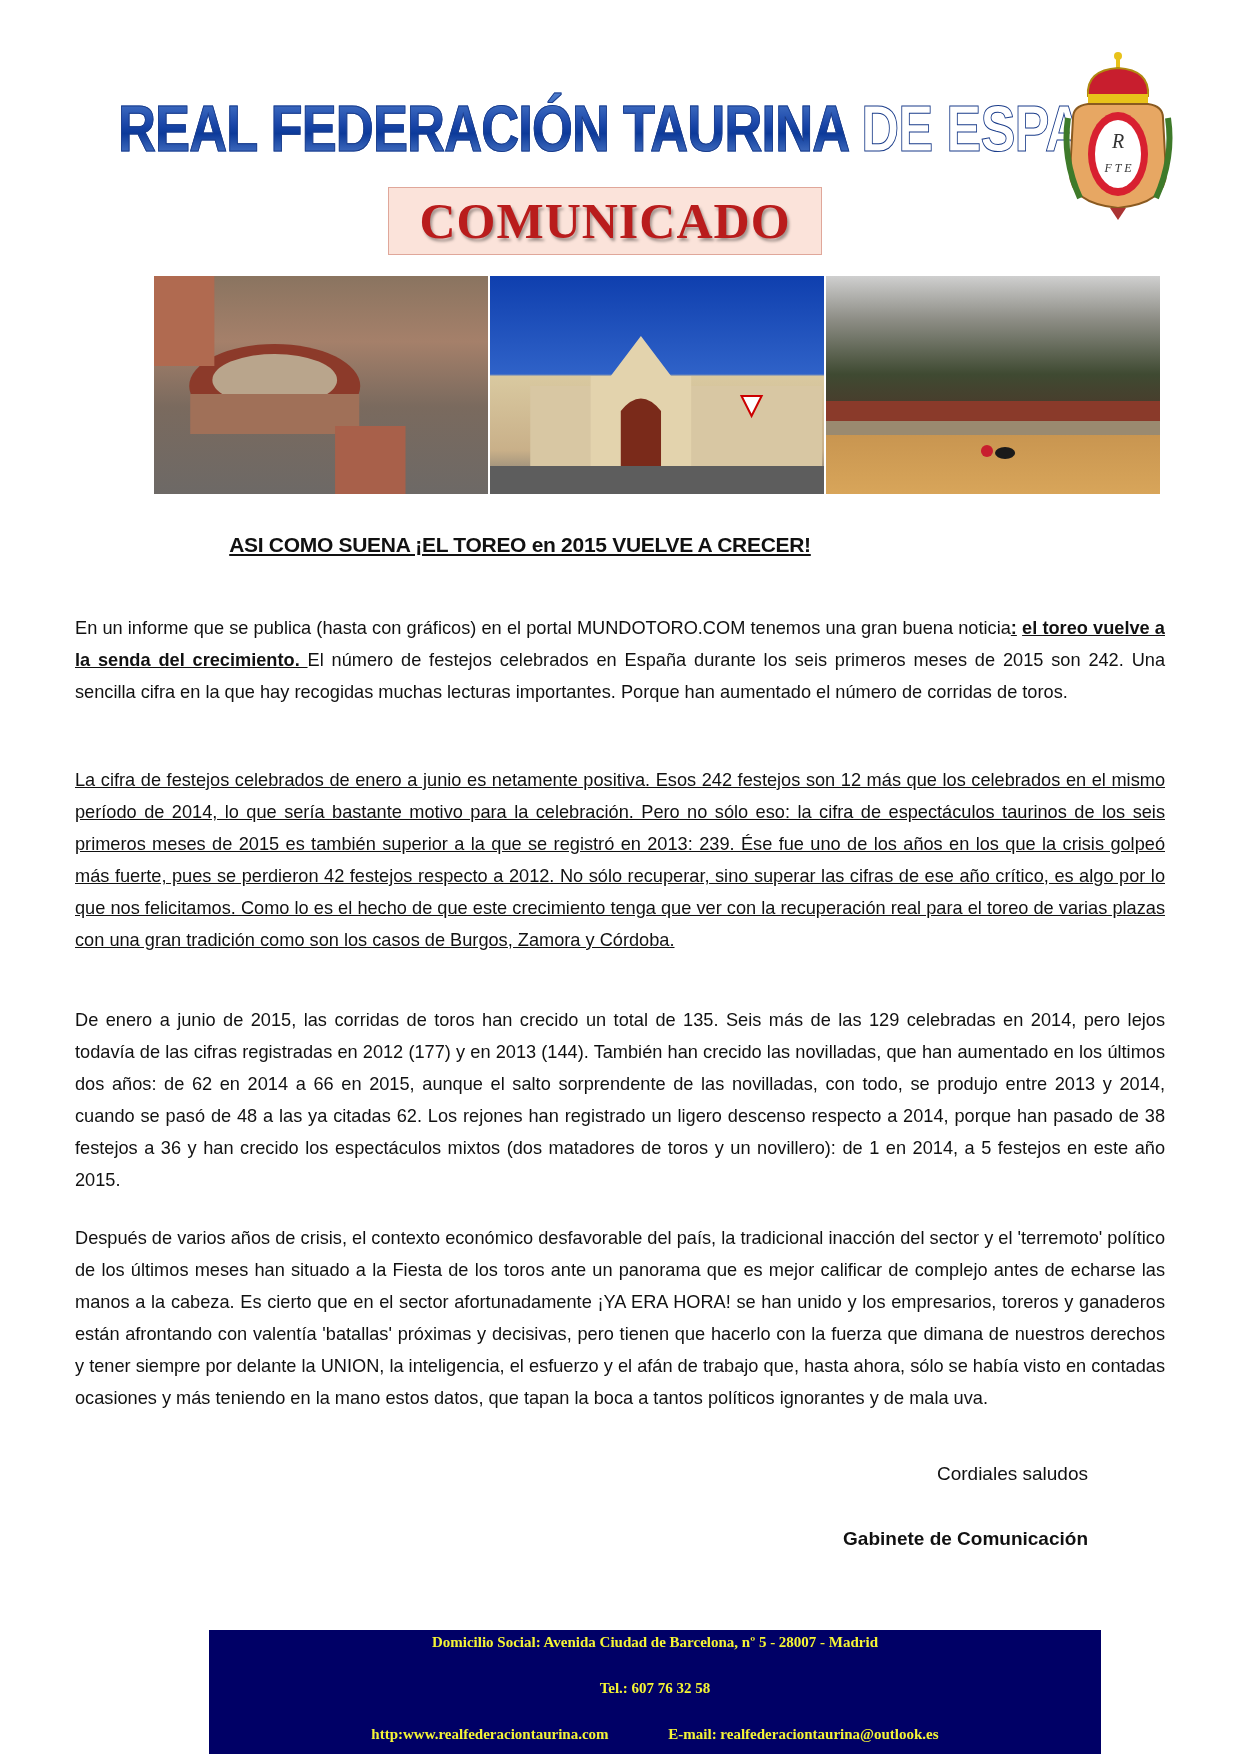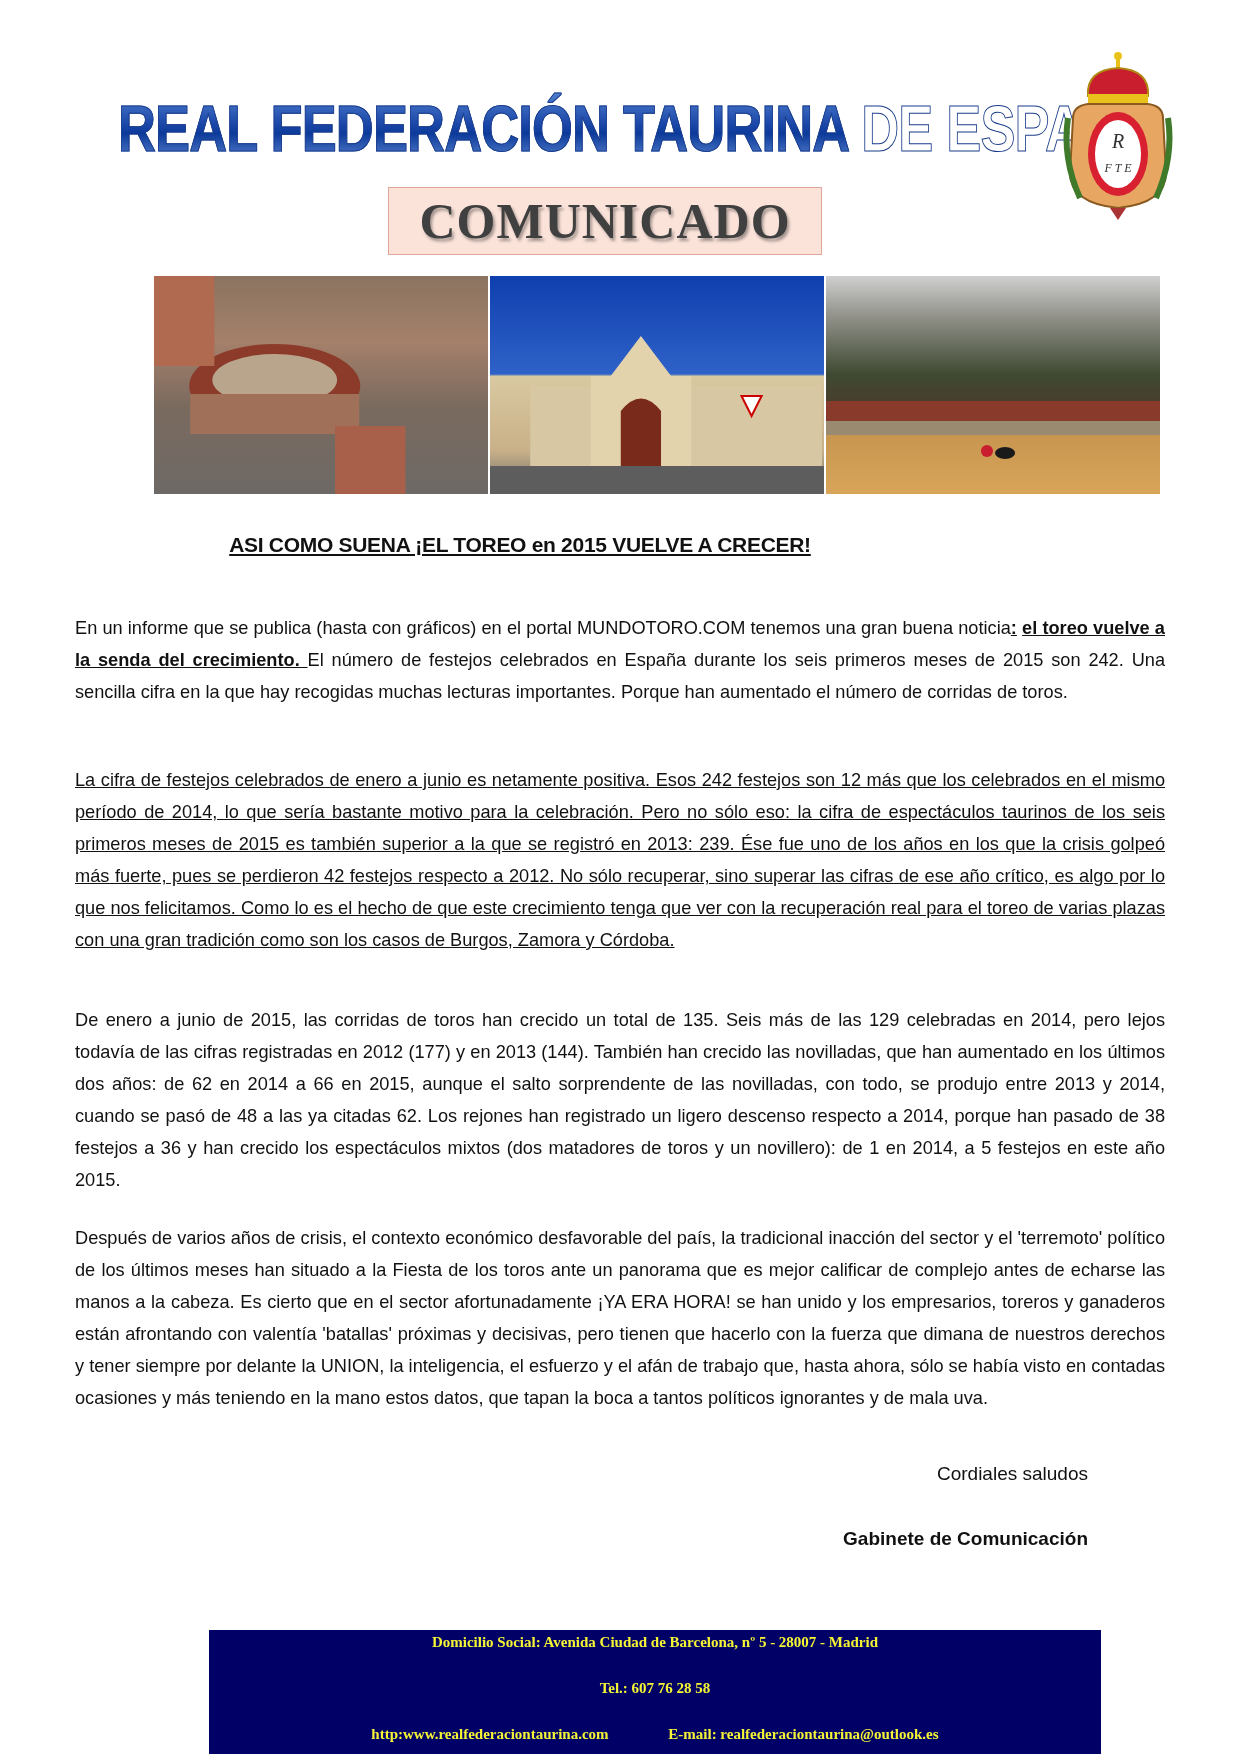--- a/index.html
+++ b/index.html
@@ -10,21 +10,21 @@
                  font-weight: bold; font-size: 64px; letter-spacing: -1px; line-height: 90px;
                  transform: scaleX(0.82); transform-origin: left center; white-space: nowrap;
                  color: #2a5cb8;
                  background: linear-gradient(#5f8fd8 0%, #1a46a8 45%, #0c3a9a 55%, #7aa3e6 100%);
                  -webkit-background-clip: text; background-clip: text; -webkit-text-fill-color: transparent;
                  -webkit-text-stroke: 1px #1a3c8a; }
     .comunicado-box { position: absolute; left: 388px; top: 187px; width: 434px; height: 68px;
                       background: #fbe3da; border: 1px solid #e0a79a; box-sizing: border-box;
                       text-align: center; }
     .comunicado-text { font-family: "Liberation Serif", serif; font-weight: bold; font-size: 50px;
-                       line-height: 66px; color: #404040; text-shadow: 2px 3px 3px rgba(0,0,0,0.35);
+                       line-height: 66px; color: #b91c1c; text-shadow: 2px 3px 3px rgba(0,0,0,0.35);
                        letter-spacing: 1px; }
     .crest { position: absolute; left: 1058px; top: 48px; width: 120px; height: 180px; }
     .photos { position: absolute; left: 154px; top: 276px; width: 1006px; height: 218px; display: flex; gap: 2px; }
     .photo { flex: 1; height: 100%; position: relative; overflow: hidden; }
     .photo-1 { background: linear-gradient(180deg, #8a7460 0%, #a5806a 30%, #7a6a5e 60%, #6d6966 100%); }
     .photo-2 { background: linear-gradient(180deg, #0f3fae 0%, #2f62c8 45%, #d9c9a0 46%, #c9b089 80%, #6b6b6b 100%); }
     .photo-3 { background: linear-gradient(180deg, #cfcfcf 0%, #8d8d85 20%, #3f4a32 45%, #4b3a2b 62%, #c89550 72%, #d8a55a 100%); }
     .headline { position: absolute; left: 0; width: 1040px; top: 533px; text-align: center;
                 font-weight: bold; font-size: 21px; text-decoration: underline; letter-spacing: -0.3px; }
     .body-text { position: absolute; left: 75px; width: 1090px; font-size: 18.2px; line-height: 32px;
@@ -106,18 +106,18 @@
 <p class="body-text p2" style="margin:0">La cifra de festejos celebrados de enero a junio es netamente positiva. Esos 242 festejos son 12 más que los celebrados en el mismo período de 2014, lo que sería bastante motivo para la celebración. Pero no sólo eso: la cifra de espectáculos taurinos de los seis primeros meses de 2015 es también superior a la que se registró en 2013: 239. Ése fue uno de los años en los que la crisis golpeó más fuerte, pues se perdieron 42 festejos respecto a 2012. No sólo recuperar, sino superar las cifras de ese año crítico, es algo por lo que nos felicitamos. Como lo es el hecho de que este crecimiento tenga que ver con la recuperación real para el toreo de varias plazas con una gran tradición como son los casos de Burgos, Zamora y Córdoba.</p>
 <p class="body-text p3" style="margin:0">De enero a junio de 2015, las corridas de toros han crecido un total de 135. Seis más de las 129 celebradas en 2014, pero lejos todavía de las cifras registradas en 2012 (177) y en 2013 (144). También  han crecido  las novilladas, que han aumentado en los últimos dos años: de 62 en 2014 a 66 en 2015, aunque el salto sorprendente de las novilladas, con todo, se produjo entre 2013 y 2014, cuando se pasó de 48 a las ya citadas 62. Los rejones han  registrado  un ligero descenso respecto a 2014, porque han pasado de 38 festejos a 36 y han crecido  los espectáculos mixtos (dos matadores de toros y un novillero): de  1 en 2014, a  5 festejos  en este año 2015.</p>
 <p class="body-text p4" style="margin:0">Después de varios años de crisis, el contexto económico desfavorable del país, la tradicional inacción del sector y el 'terremoto' político de los últimos meses han situado a la Fiesta de los toros ante un panorama que es mejor calificar de complejo antes de echarse las manos a la cabeza. Es cierto que  en el sector afortunadamente ¡YA ERA HORA!  se han unido y los empresarios, toreros y ganaderos están afrontando con valentía  'batallas' próximas y decisivas, pero tienen que hacerlo  con la fuerza que dimana de nuestros derechos y tener siempre por delante  la  UNION, la inteligencia, el esfuerzo y el afán de trabajo que, hasta ahora, sólo se había  visto en contadas ocasiones y más teniendo en la mano estos datos,  que tapan la boca a  tantos políticos ignorantes y de mala uva.</p>
 
 <div class="closing c1">Cordiales saludos</div>
 <div class="closing c2">Gabinete de Comunicación</div>
 <div class="closing c3">3 de Julio  de 2015</div>
 
 <div class="footer">
   <div class="f-line f1">Domicilio Social: Avenida Ciudad de Barcelona, nº 5 - 28007 - Madrid</div>
-  <div class="f-line f2">Tel.: 607 76 28 58</div>
+  <div class="f-line f2">Tel.: 607 76 32 58</div>
   <div class="f-line f3">
     <span>http:www.realfederaciontaurina.com</span>
     <span>E-mail: realfederaciontaurina@outlook.es</span>
   </div>
 </div>
 
 </body></html>

